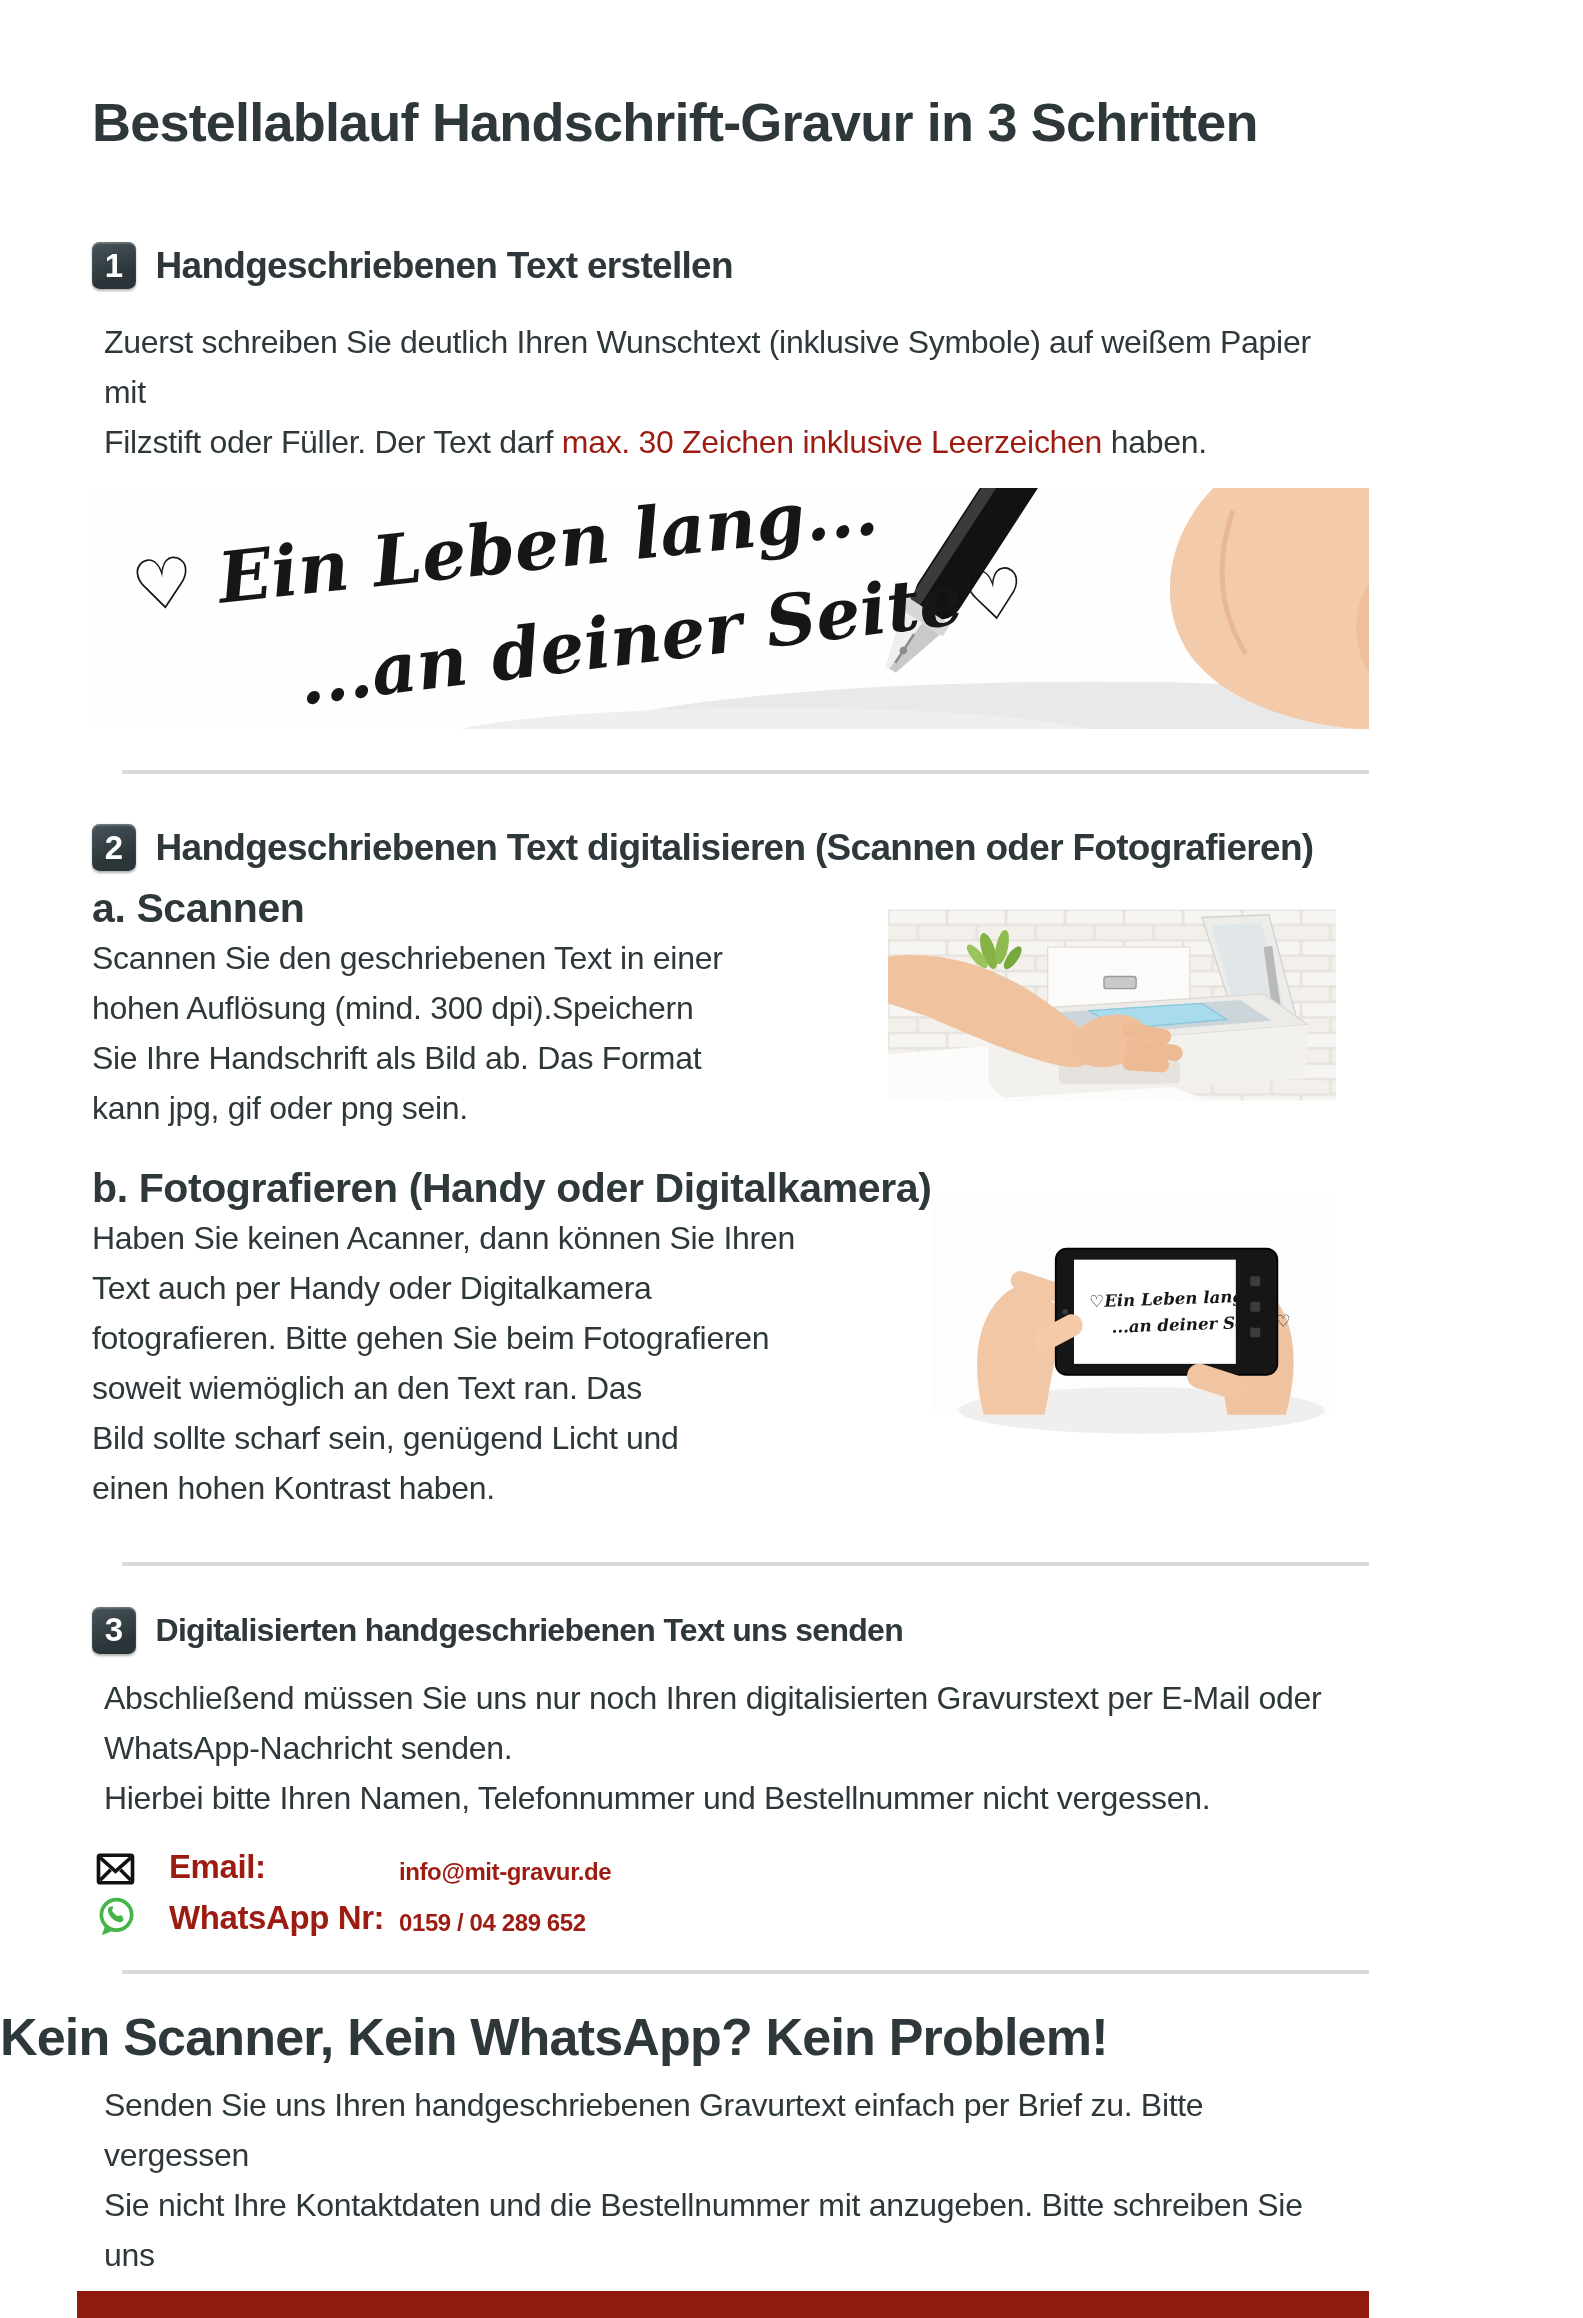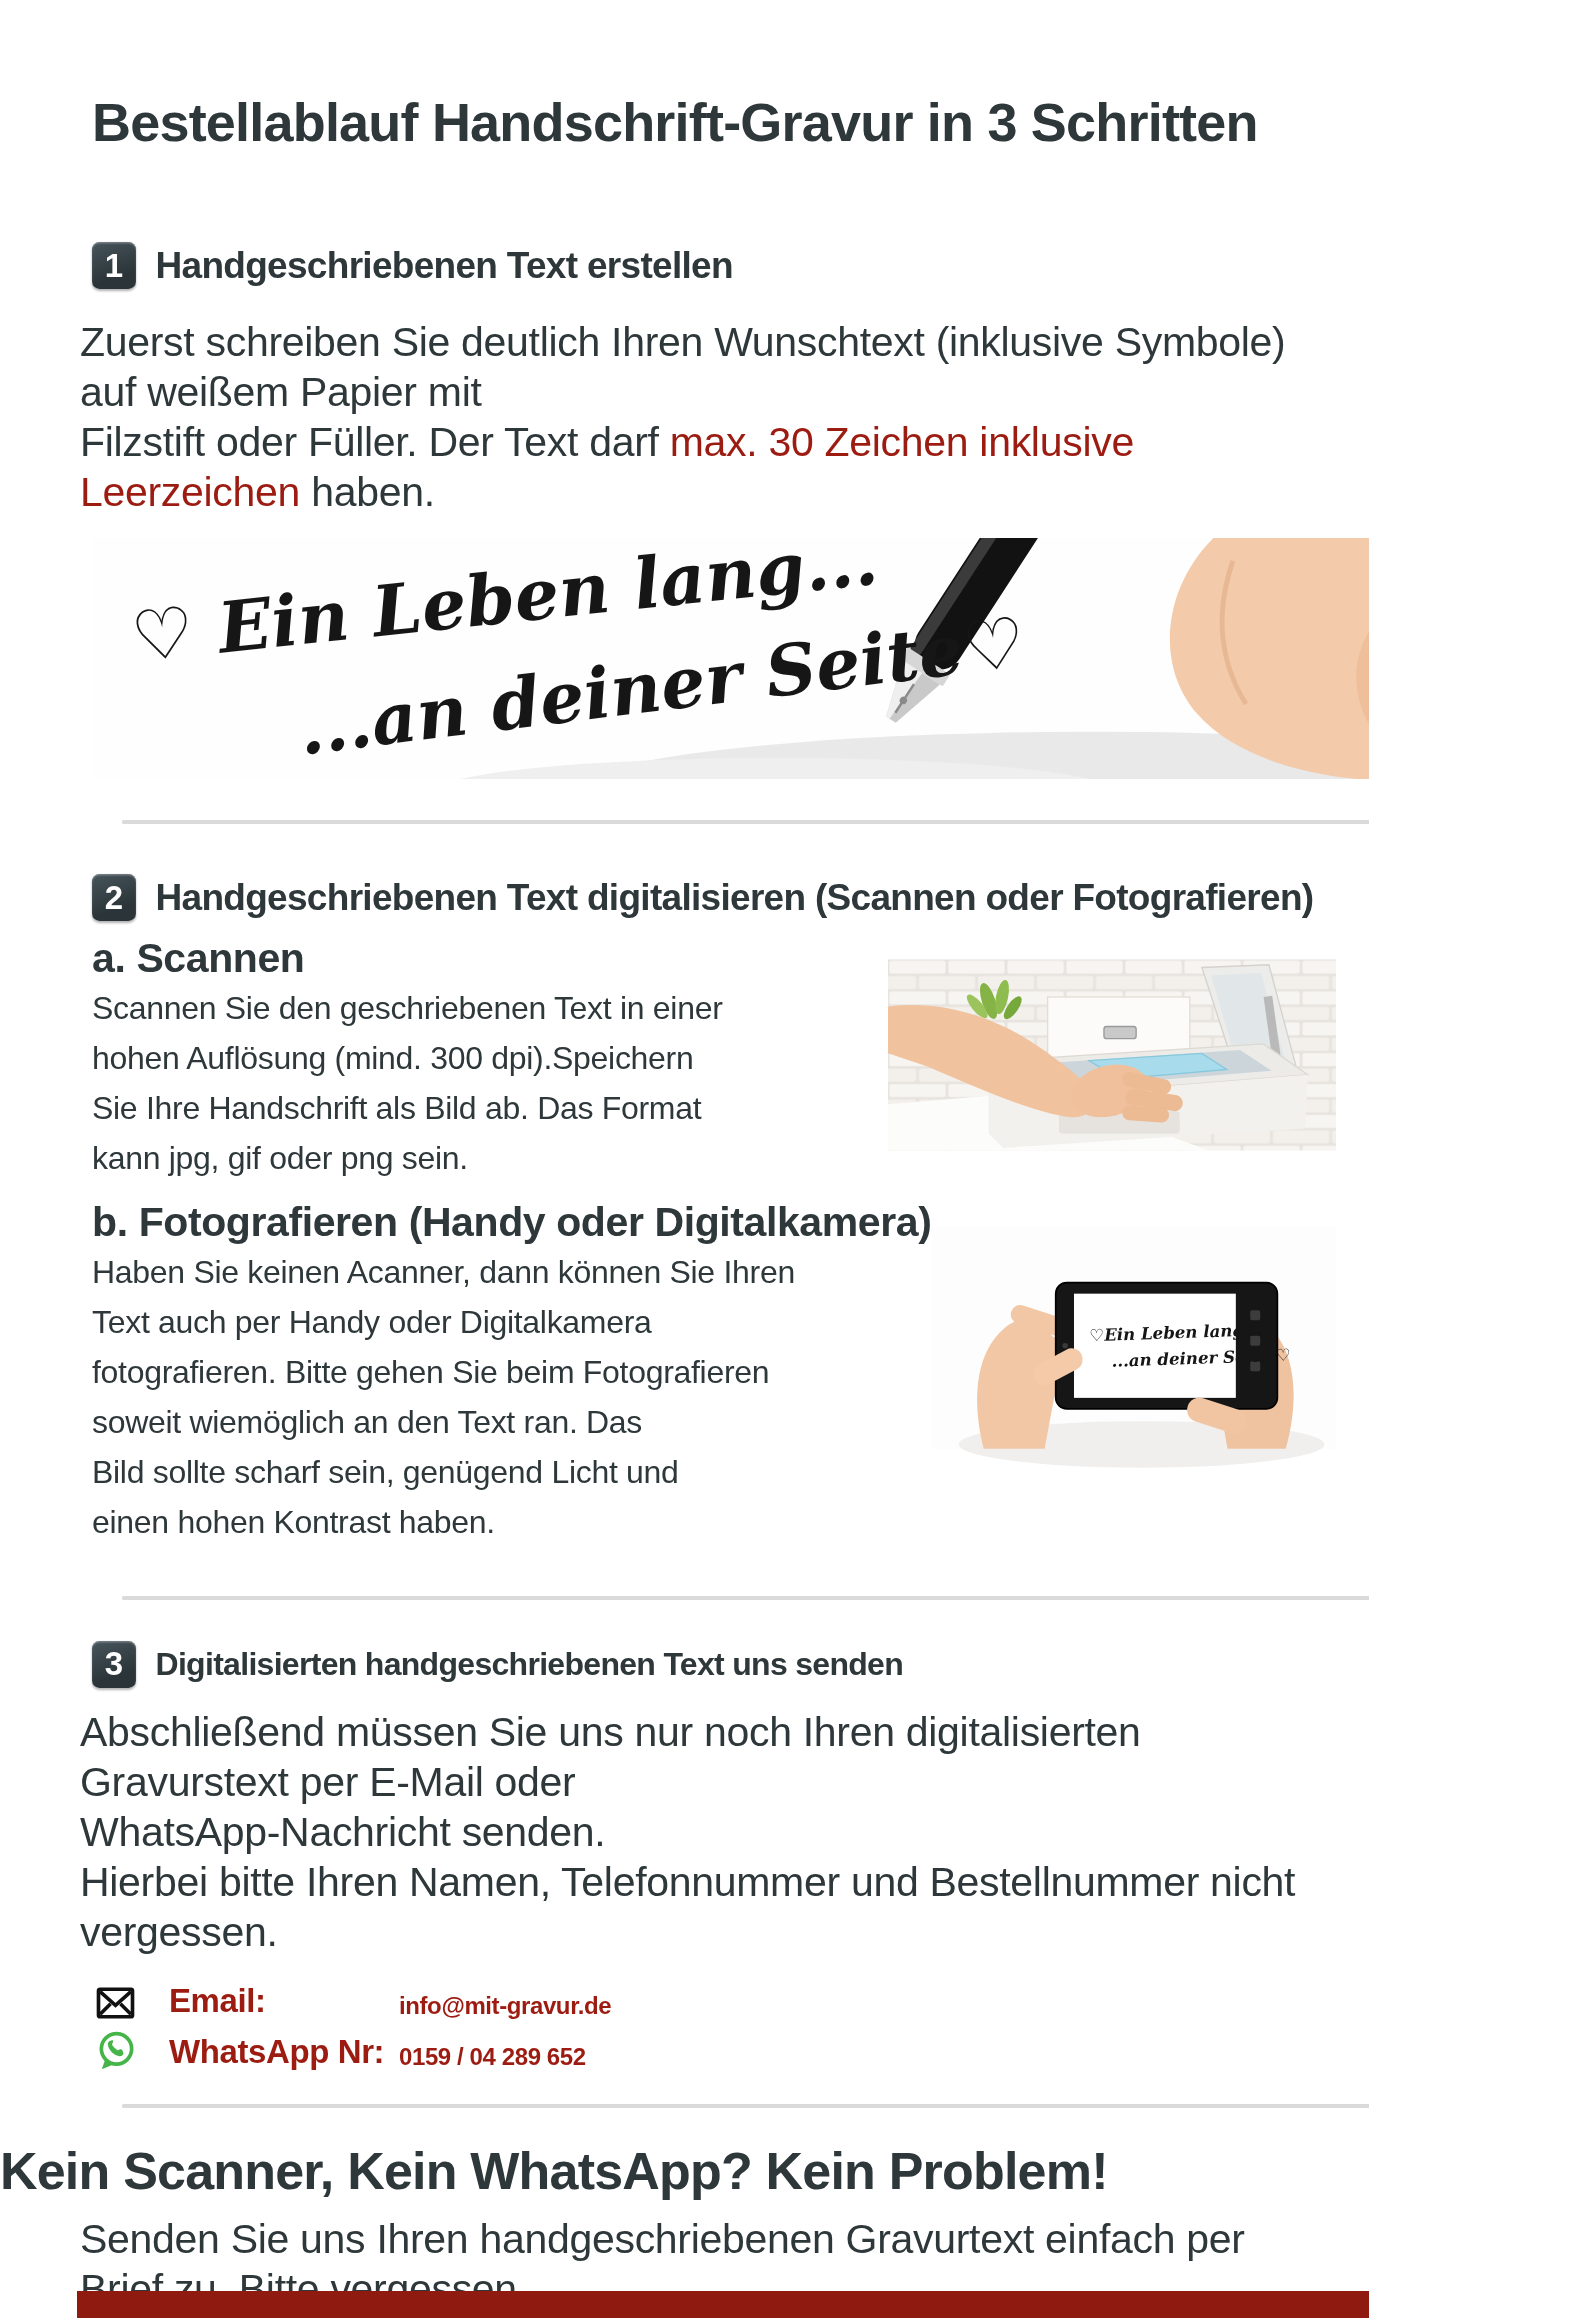--- a/index.html
+++ b/index.html
@@ -31,22 +31,22 @@
     flex:0 0 auto;
   }
   .step-heading {
     margin-left:19.5px;
     font-size:37px; font-weight:bold; letter-spacing:-0.7px;
     color:#2e373a; white-space:nowrap;
   }
   .step-heading.big { font-size:32px; }
   
   .para {
-    margin-left:80px; margin-right:33px;
-    font-size:41px; line-height:50px; letter-spacing:-0.3px;
+    margin-left:104px; margin-right:33px;
+    font-size:32px; line-height:50px; letter-spacing:-0.3px;
     color:#2e373a; white-space:pre-line;
   }
   .red { color:#9c1c12; }
   .subhead {
     font-size:41px; line-height:39px; font-weight:bold;
     letter-spacing:-0.4px; margin-bottom:4.9px; white-space:nowrap;
   }
   
   .option-row { display:flex; margin-left:92px; margin-right:33px; }
   .option-text { white-space:pre-line; font-size:32px; line-height:50px; letter-spacing:-0.3px; }
@@ -176,21 +176,21 @@
       <g>
         <path d="M0,70 C80,60 162,84 236,138 C272,164 300,186 308,204 C312,226 290,240 262,234 C200,222 120,186 60,160 L0,140 Z" fill="#f0c29e"></path>
         <ellipse cx="330" cy="196" rx="58" ry="38" transform="rotate(-14 330 196)" fill="#efc09b"></ellipse>
         <rect x="352" y="166" width="74" height="22" rx="11" transform="rotate(12 352 166)" fill="#ecba93"></rect>
         <rect x="356" y="192" width="86" height="24" rx="12" transform="rotate(8 356 192)" fill="#ecba93"></rect>
         <rect x="350" y="217" width="70" height="22" rx="11" transform="rotate(4 350 217)" fill="#ecba93"></rect>
       </g>
     </svg>
   </div>
 
-  <div class="option-row" style="margin-top:20px;">
+  <div class="option-row" style="margin-top:36px;">
     <div>
       <div class="subhead">b. Fotografieren (Handy oder Digitalkamera)</div>
       <div class="option-text col-b">Haben Sie keinen Acanner, dann können Sie Ihren
 Text auch per Handy oder Digitalkamera
 fotografieren. Bitte gehen Sie beim Fotografieren
 soweit wiemöglich an den Text ran. Das
 Bild sollte scharf sein, genügend Licht und
 einen hohen Kontrast haben.</div>
     </div>
     <svg class="photo-phone" viewBox="0 0 730 400">

